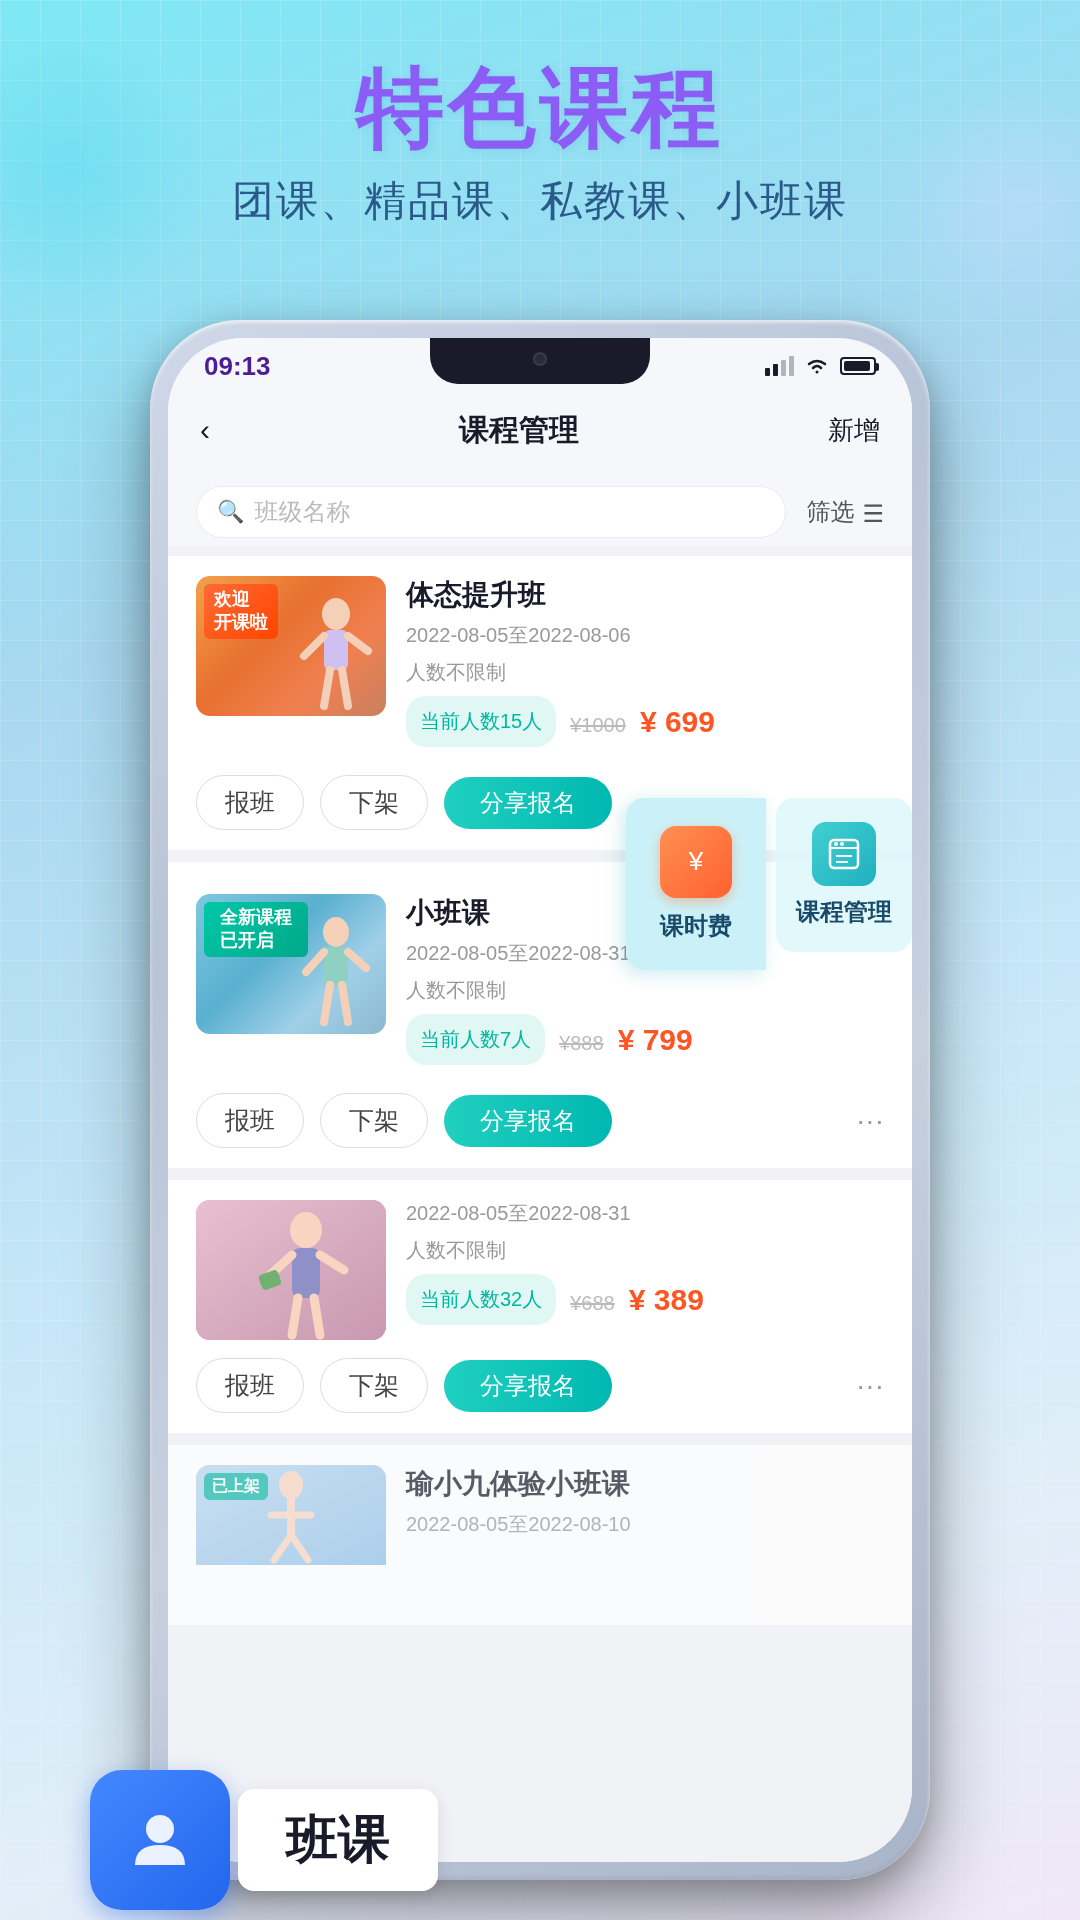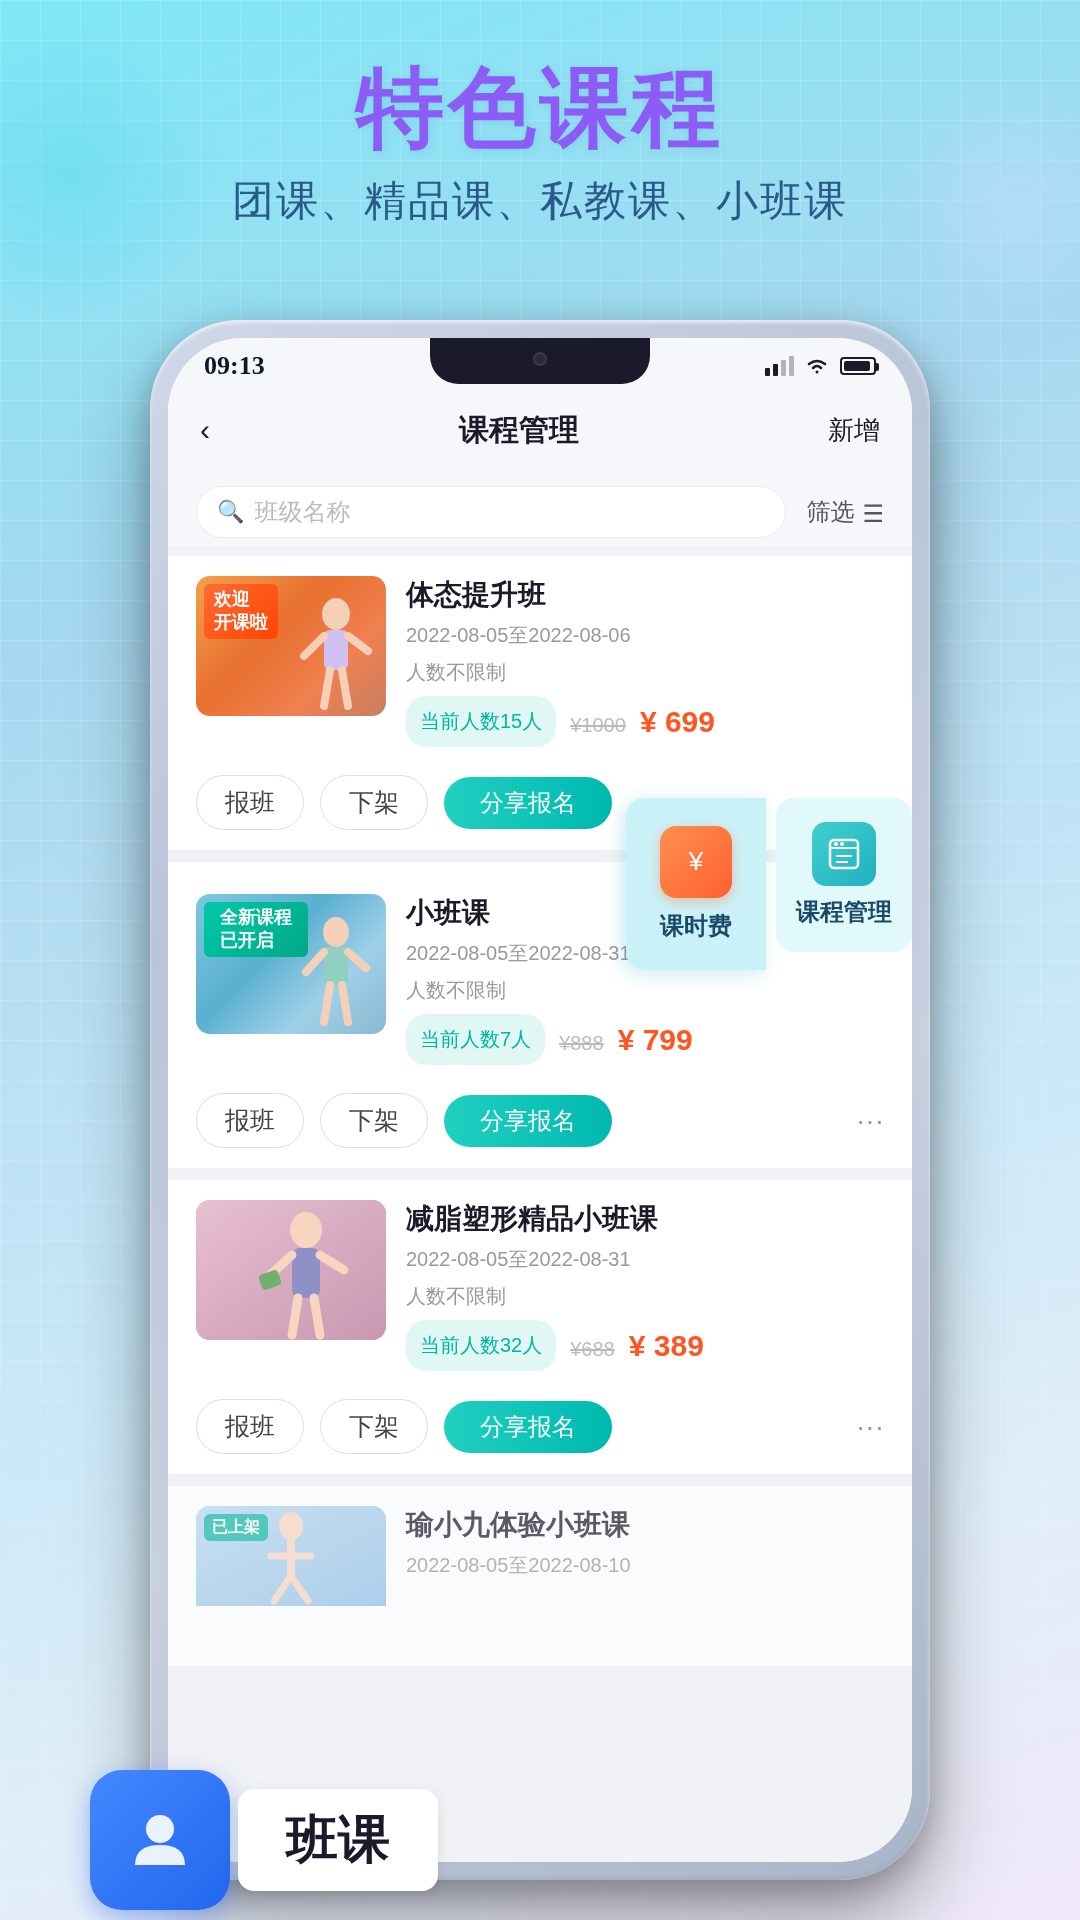--- a/index.html
+++ b/index.html
@@ -129,22 +129,21 @@
       height: 56px;
       display: flex;
       align-items: center;
       justify-content: space-between;
       padding: 0 36px;
       z-index: 50;
     }
     .status-time {
       font-size: 26px;
       font-weight: 600;
-      color: #0f172a;
-      font-family: Liberation Serif, serif;
+      color: #4c1d95;
     }
     .status-icons {
       display: flex;
       align-items: center;
       gap: 10px;
     }
     .signal-bars {
       display: flex;
       align-items: flex-end;
       gap: 3px;
@@ -677,21 +676,20 @@
                   <line x1="124" y1="55" x2="148" y2="70" stroke="#f8d5c0" stroke-width="9" stroke-linecap="round"></line>
                   <line x1="102" y1="98" x2="96" y2="135" stroke="#f8d5c0" stroke-width="9" stroke-linecap="round"></line>
                   <line x1="118" y1="98" x2="124" y2="135" stroke="#f8d5c0" stroke-width="9" stroke-linecap="round"></line>
 
                   <ellipse cx="74" cy="80" rx="10" ry="6" fill="#60a060" transform="rotate(-20,74,80)"></ellipse>
                   <rect x="64" y="72" width="20" height="16" rx="4" fill="#70b070" transform="rotate(-20,74,80)"></rect>
                 </svg>
               </div>
             </div>
             <div class="course-info">
-              <div class="course-name">减脂塑形精品小班课</div>
               <div class="course-date">2022-08-05至2022-08-31</div>
               <div class="course-meta">
                 <span class="no-limit">人数不限制</span>
               </div>
               <div class="course-meta">
                 <span class="people-badge">当前人数32人</span>
                 <div class="price-section">
                   <span class="price-original">¥688</span>
                   <span class="price-current">¥ 389</span>
                 </div>

